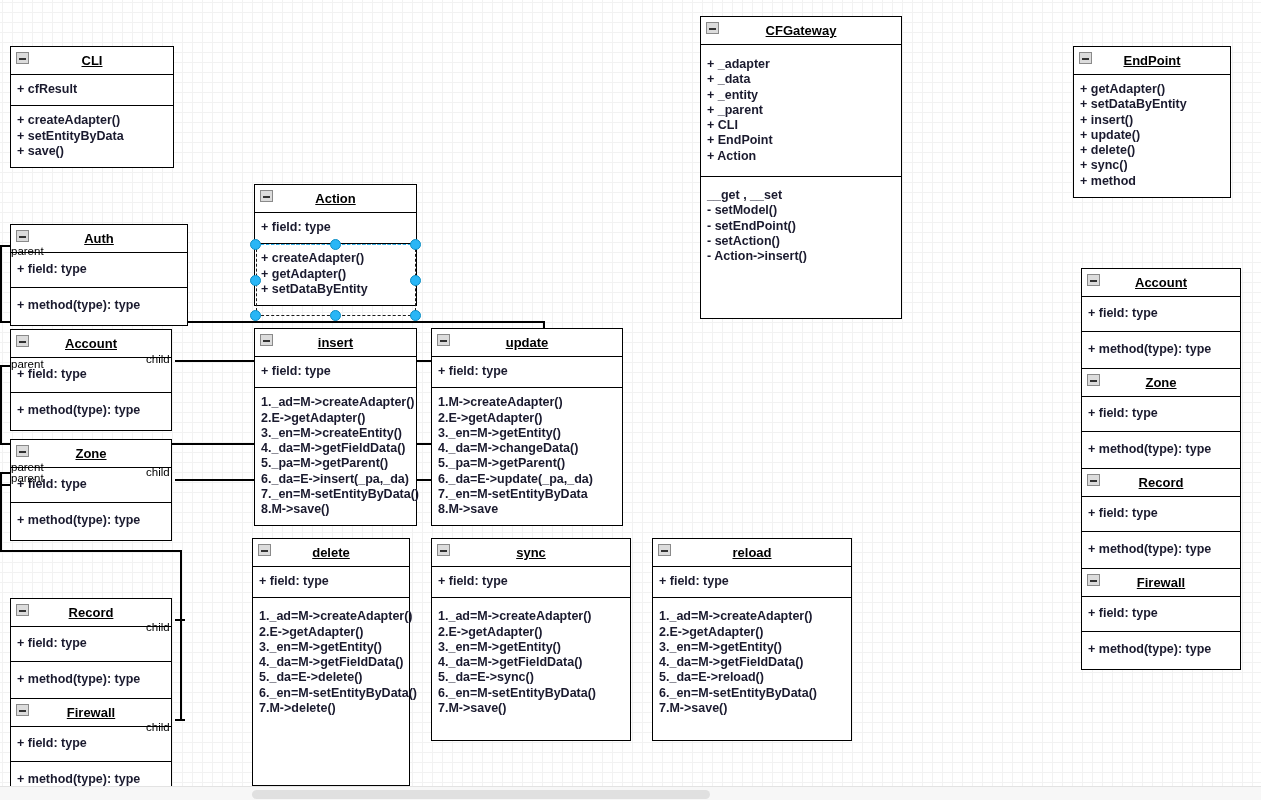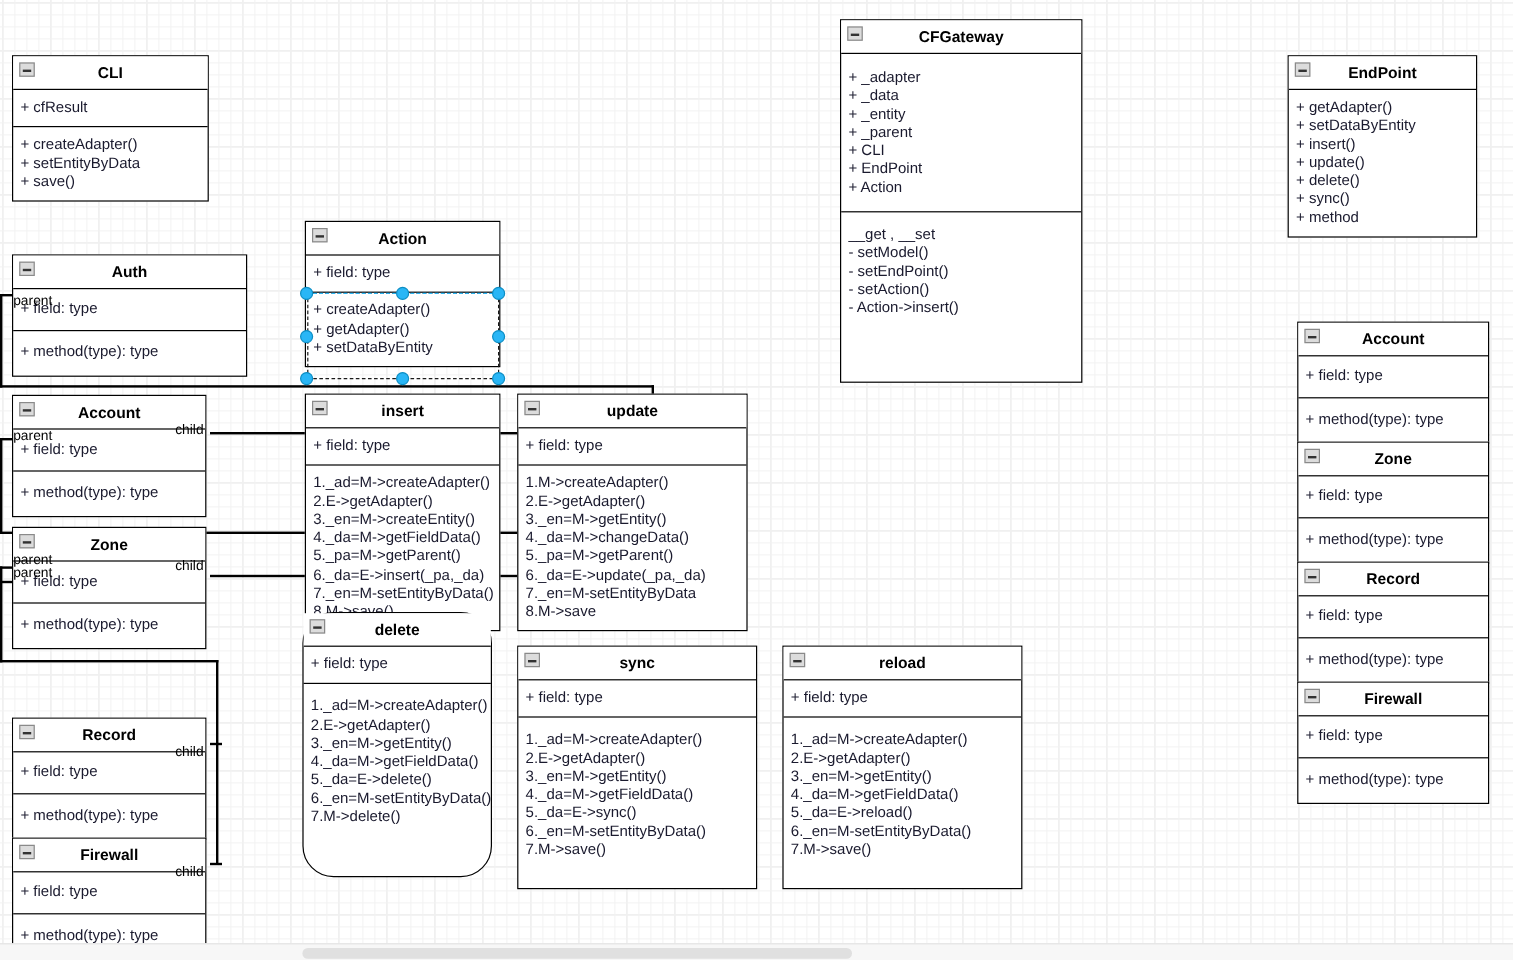--- a/index.html
+++ b/index.html
@@ -35,38 +35,40 @@
   }
   .uml-header {
     position: relative;
     border-bottom: 1.6px solid #000000;
     text-align: center;
     font-weight: bold;
     font-size: 13px;
     color: #000000;
     padding: 6px 0 6px 0;
     background: #ffffff;
+    text-decoration: underline;
   }
   .collapse-icon {
     position: absolute;
     left: 5px; top: 5px;
     width: 13px; height: 12px;
     border: 1px solid #8a8a8a;
     background: #dcdcdc;
   }
   .collapse-icon::before {
     content: "";
     position: absolute;
     left: 2px; top: 5px;
     width: 7px; height: 1.5px;
     background: #333;
   }
   .uml-attrs, .uml-ops {
     padding: 7px 6px 8px 6px;
     line-height: 1.22;
+    font-weight: bold;
   }
   .uml-attrs { border-bottom: 1.6px solid #000000; }
   .uml-line { white-space: pre; }
 
   
   .simple .uml-attrs { padding: 9px 6px 10px 6px; }
   .simple .uml-ops   { padding: 10px 6px 11px 6px; }
 
   
   .conn {
@@ -271,21 +273,21 @@
       <div class="uml-line">2.E-&gt;getAdapter()</div>
       <div class="uml-line">3._en=M-&gt;getEntity()</div>
       <div class="uml-line">4._da=M-&gt;changeData()</div>
       <div class="uml-line">5._pa=M-&gt;getParent()</div>
       <div class="uml-line">6._da=E-&gt;update(_pa,_da)</div>
       <div class="uml-line">7._en=M-setEntityByData</div>
       <div class="uml-line">8.M-&gt;save</div>
     </div>
   </div>
 
-  <div class="uml" style="left:252px; top:510px; width:158px; height:221px;border-radius:26px;">
+  <div class="uml" style="left:252px; top:538px; width:158px; height:248px;">
     <div class="uml-header">
       <span class="collapse-icon"></span>
       <span>delete</span>
     </div>
     <div class="uml-attrs">
       <div class="uml-line">+ field: type</div>
     </div>
     <div class="uml-ops" style="padding-top:11px;">
       <div class="uml-line">1._ad=M-&gt;createAdapter()</div>
       <div class="uml-line">2.E-&gt;getAdapter()</div>
@@ -328,21 +330,21 @@
       <div class="uml-line">1._ad=M-&gt;createAdapter()</div>
       <div class="uml-line">2.E-&gt;getAdapter()</div>
       <div class="uml-line">3._en=M-&gt;getEntity()</div>
       <div class="uml-line">4._da=M-&gt;getFieldData()</div>
       <div class="uml-line">5._da=E-&gt;reload()</div>
       <div class="uml-line">6._en=M-setEntityByData()</div>
       <div class="uml-line">7.M-&gt;save()</div>
     </div>
   </div>
 
-  <div class="uml simple" style="left:10px; top:212px; width:196px;">
+  <div class="uml simple" style="left:10px; top:224px; width:178px;">
     <div class="uml-header">
       <span class="collapse-icon"></span>
       <span>Auth</span>
     </div>
     <div class="uml-attrs">
       <div class="uml-line">+ field: type</div>
     </div>
     <div class="uml-ops">
       <div class="uml-line">+ method(type): type</div>
     </div>

